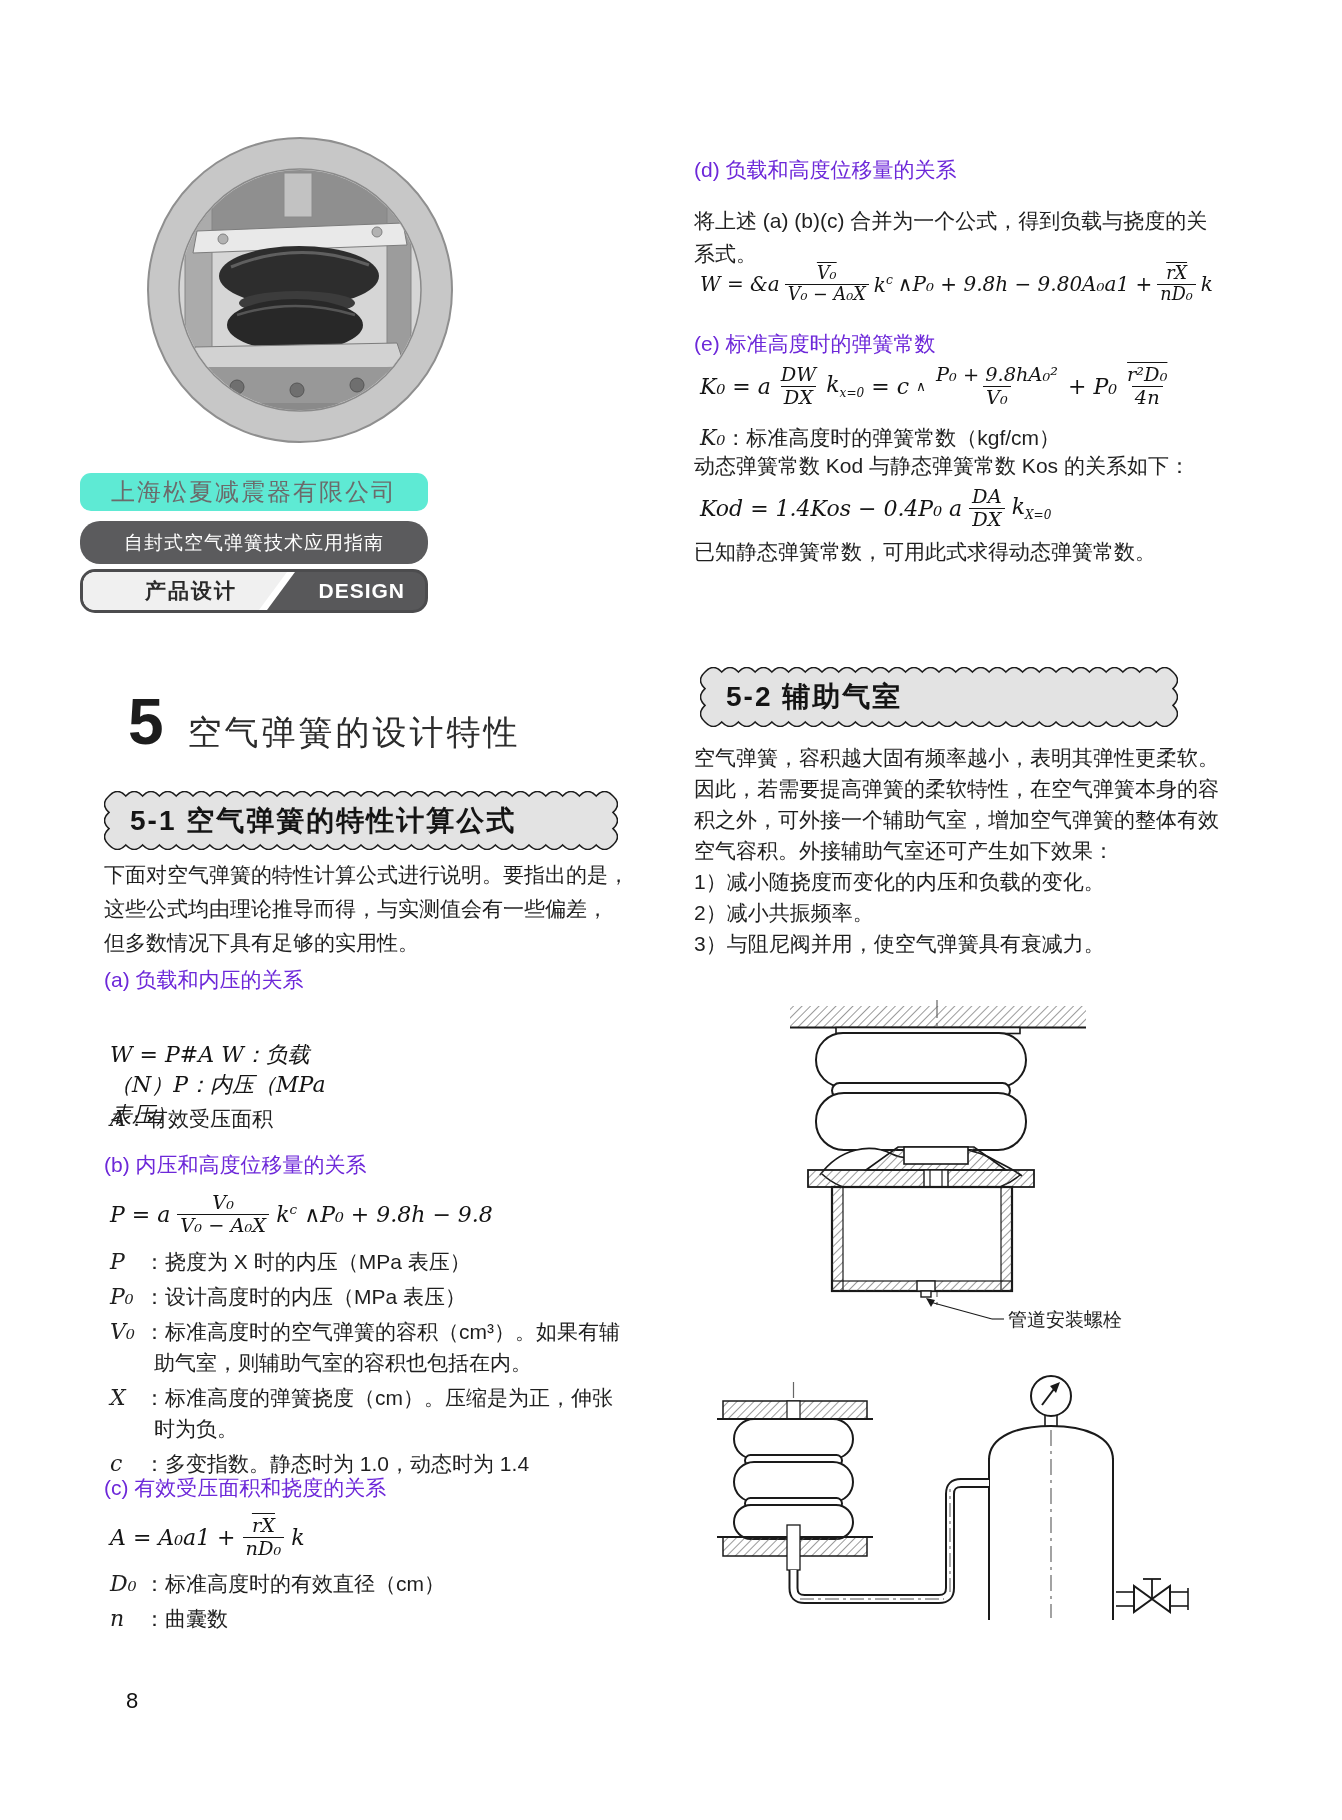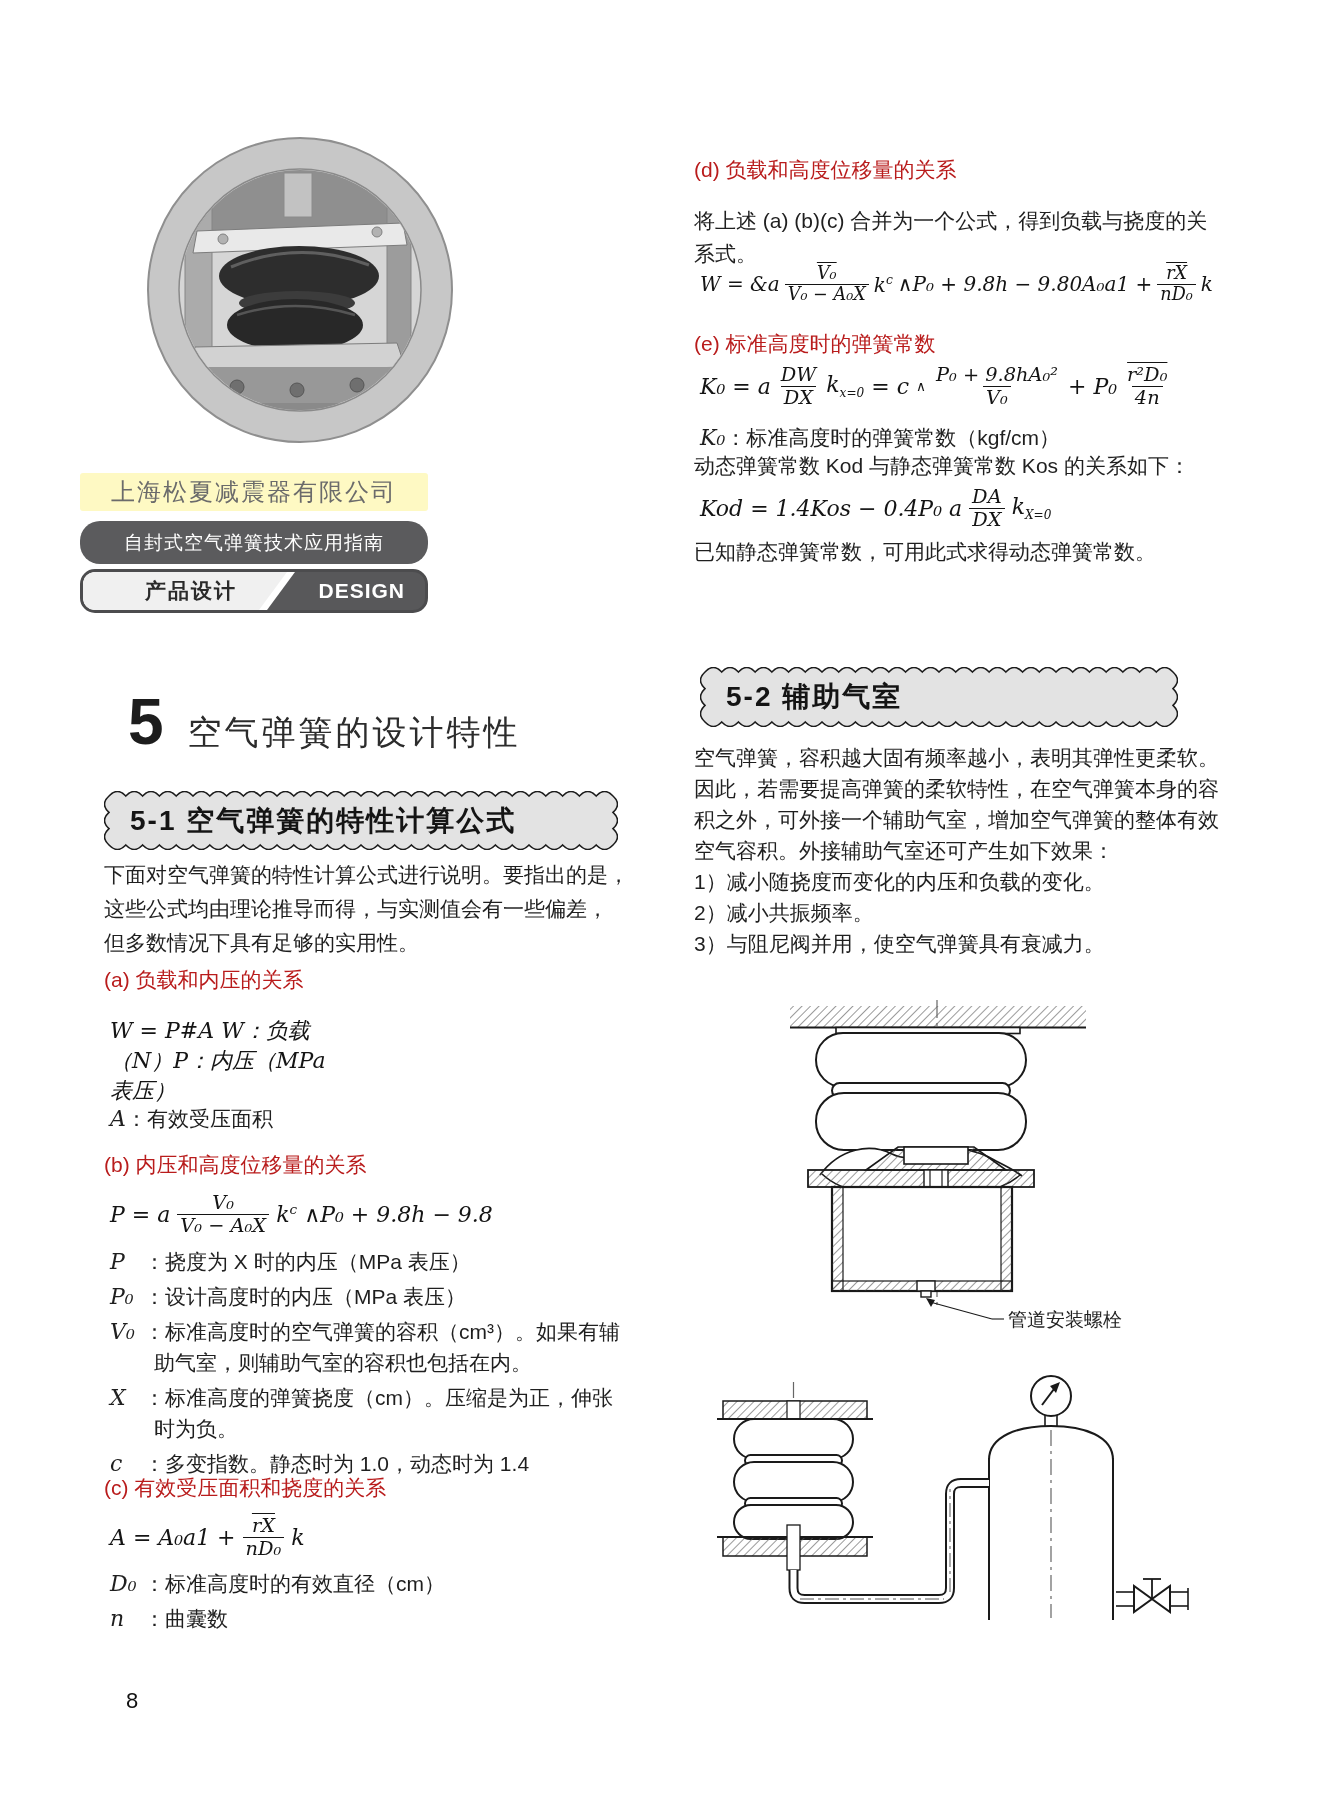--- a/index.html
+++ b/index.html
@@ -2,21 +2,21 @@
 <html><head>
 <meta charset="utf-8">
 <style>
   html,body{margin:0;padding:0;background:#fff;}
   .page{position:relative;width:1342px;height:1820px;background:#ffffff;overflow:hidden;
         font-family:"Liberation Sans",sans-serif;color:#1f1f1f;}
   .abs{position:absolute;}
 
   
   .banner{position:absolute;left:80px;width:348px;display:flex;align-items:center;justify-content:center;}
-  .banner-company{top:473px;height:38px;background:#fef9c3;border-radius:3px;}
+  .banner-company{top:473px;height:38px;background:#5eead4;border-radius:11px;}
   .banner-company span{font-size:24px;color:#6b6b6b;letter-spacing:2px;}
   .banner-guide{top:521px;height:43px;background:#5b5b5d;border-radius:20px;}
   .banner-guide span{font-size:19px;color:#ffffff;letter-spacing:1px;}
   .banner-design{top:569px;height:44px;background:#58585a;border-radius:15px;border:3px solid #4c4c4e;
                  box-sizing:border-box;overflow:hidden;}
   .dz-white{position:absolute;left:0;top:0;bottom:0;width:212px;background:#ffffff;
             border-radius:11px 0 0 11px;clip-path:polygon(0 0,100% 0,calc(100% - 28px) 100%,0 100%);}
   .dz-light{position:absolute;left:0;top:0;bottom:0;width:204px;background:#f0f0f0;
             border-radius:11px 0 0 11px;clip-path:polygon(0 0,100% 0,calc(100% - 28px) 100%,0 100%);}
   .dz-cn{position:absolute;left:38px;top:0;bottom:0;width:140px;display:flex;align-items:center;justify-content:center;
@@ -31,25 +31,25 @@
 
   
   .secbox{position:absolute;}
   .secbox svg{position:absolute;left:0;top:0;width:100%;height:100%;}
   .secbox .label{position:absolute;left:26px;top:0;bottom:0;display:flex;align-items:center;
                  font-size:28px;font-weight:600;color:#141414;letter-spacing:2px;}
 
   .para div{white-space:nowrap;}
   .intro{font-size:21px;line-height:34px;}
   .s2para{font-size:21px;line-height:31px;}
-  .itemlabel{position:absolute;font-size:21px;color:#b91c1c;white-space:nowrap;}
+  .itemlabel{position:absolute;font-size:21px;color:#6d28d9;white-space:nowrap;}
 
   
   .mathlines{position:absolute;font-family:"DejaVu Serif",serif;font-style:italic;
-             font-size:22px;line-height:30px;color:#141414;}
+             font-size:22px;line-height:30px;color:#141414;margin-top:24px;}
   .mathlines div{white-space:nowrap;}
   .formula{position:absolute;display:flex;align-items:center;gap:7px;white-space:nowrap;
            font-family:"DejaVu Serif",serif;font-style:italic;font-size:22px;color:#141414;}
   .formula.small{font-size:20px;gap:5px;}
   .frac{display:inline-flex;flex-direction:column;align-items:center;font-size:0.88em;line-height:1.12;}
   .frac .num{padding:0 3px;}
   .frac .den{border-top:1.7px solid #141414;padding:0 3px;text-align:right;}
   .ovl{text-decoration:overline;}
   .formula sup{font-size:0.62em;font-style:italic;}
   .subk{font-size:0.55em;align-self:flex-end;transform:translateY(6px);}

